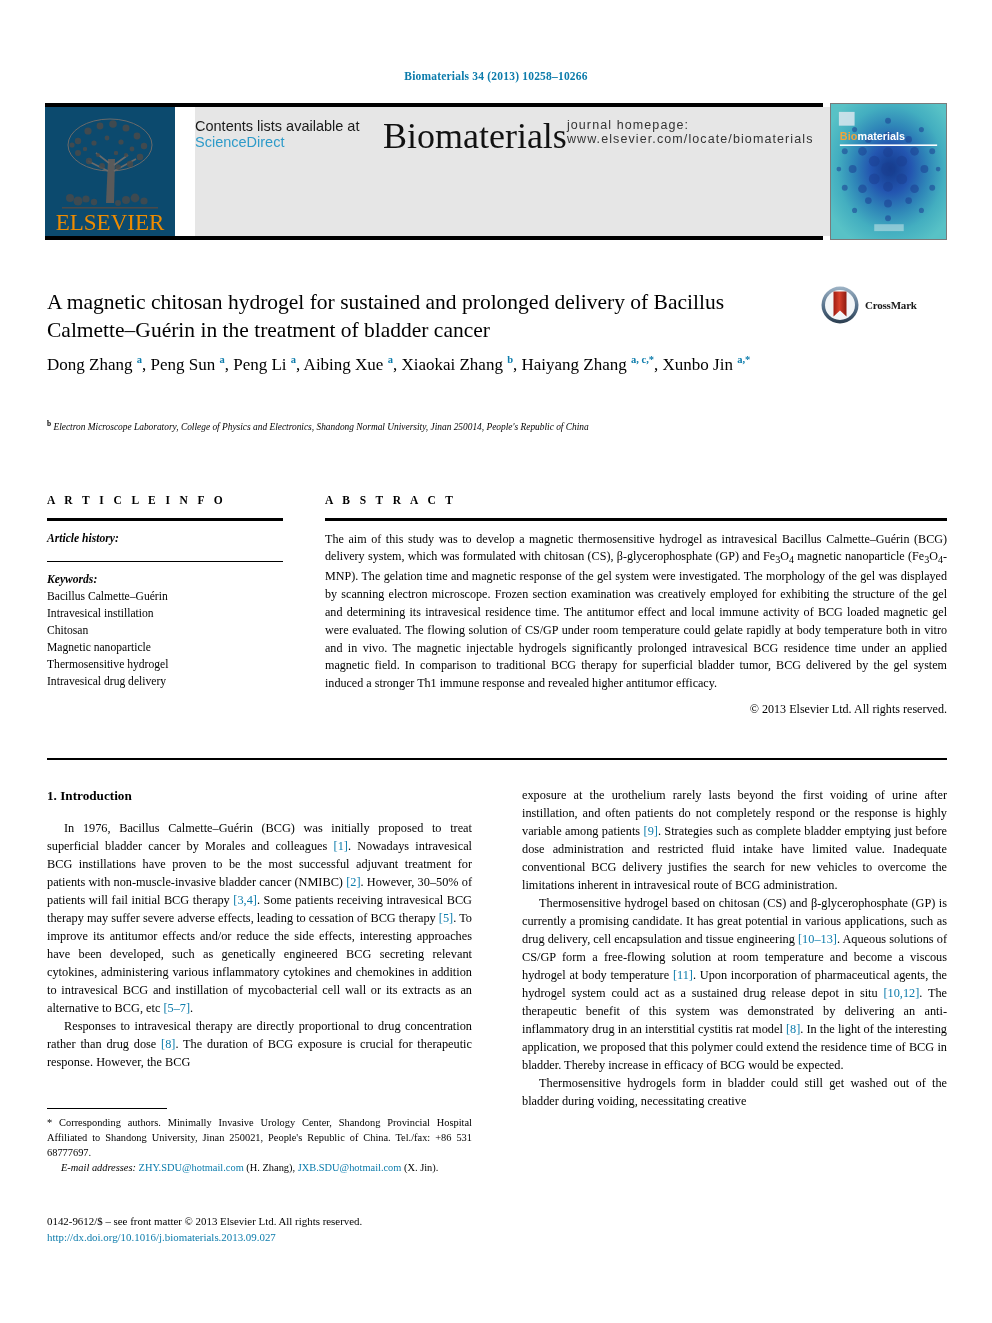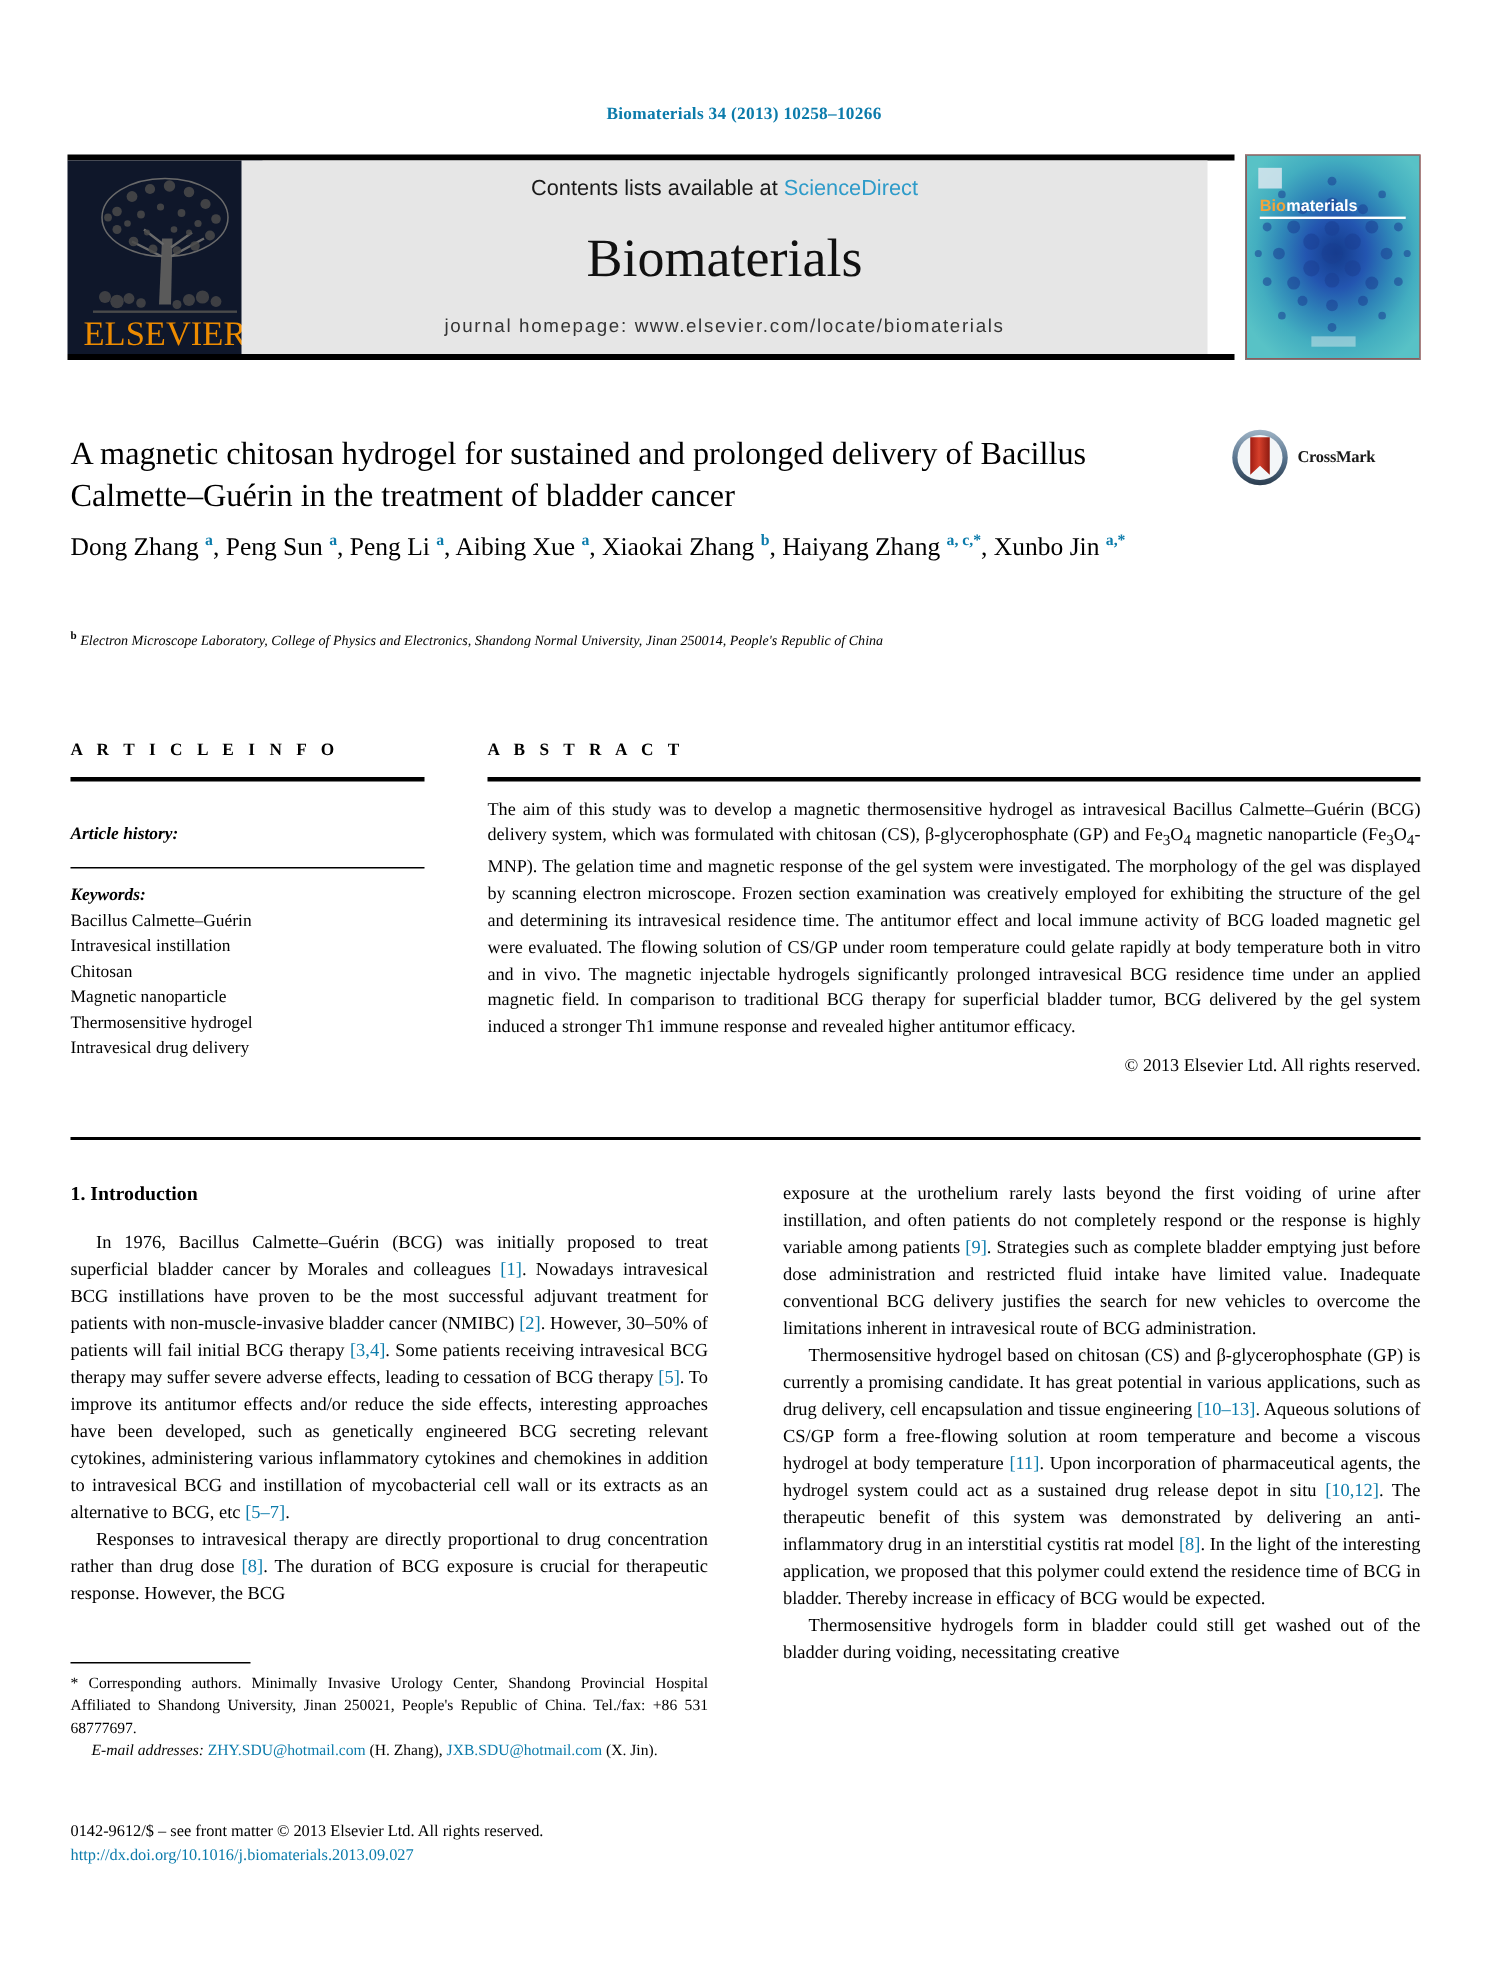--- a/index.html
+++ b/index.html
@@ -26,33 +26,33 @@
   
   .masthead { position:absolute; left:45px; top:103px; width:902px; height:137px; }
   .masthead-rule-top {
     position:absolute; left:0; top:0; width:778px; height:4px; background:#000;
   }
   .masthead-rule-bot {
     position:absolute; left:0; top:133px; width:778px; height:4px; background:#000;
   }
   .elsevier-box {
     position:absolute; left:0; top:4px; width:130px; height:129px;
-    background:#0f172a; display:flex; flex-direction:column;
+    background:#0c4a6e; display:flex; flex-direction:column;
     align-items:center; justify-content:flex-end; padding-bottom:2px;
   }
   .elsevier-tree { width:104px; height:96px; display:block; }
   .elsevier-word {
     font-family:"Liberation Serif", serif;
     font-size:23px; color:#ED8B00; letter-spacing:0px; line-height:1;
     font-weight:400;
   }
   .journal-band {
-    position:absolute; left:116px; top:4px; width:644px; height:129px;
+    position:absolute; left:150px; top:4px; width:644px; height:129px;
     background:#e6e6e6;
-    display:flex; flex-direction:column; align-items:center;
+    display:flex; flex-direction:row; 
     justify-content:space-between; padding:11px 0 12px 0;
   }
   .contents-line { font-size:14.5px; font-family:"Liberation Sans", sans-serif; color:#1a1a1a; }
   .contents-line .sd { color:#2e9bc9; }
   .journal-title {
     font-family:"Liberation Serif", serif;
     font-size:36px; color:#111; line-height:1;
   }
   .homepage-line {
     font-family:"Liberation Sans", sans-serif;
@@ -97,21 +97,21 @@
   .secrule { height:2.5px; background:#000; }
   .infohead, .abshead {
     font-family:"Liberation Serif", serif;
     font-weight:bold; font-size:11.5px; letter-spacing:3.4px;
   }
   .col-info { position:absolute; left:47px; top:494px; width:236px; }
   .col-abs  { position:absolute; left:325px; top:494px; width:622px; }
   .col-info .secrule { margin-top:12px; }
   .col-abs .secrule  { margin-top:12px; }
 
-  .hist { margin-top:26px; font-size:11.6px; line-height:1.47; }
+  .hist { margin-top:9px; font-size:11.6px; line-height:1.47; }
   .hist .lbl { font-style:italic; font-weight:bold; }
   .midrule { height:1.6px; background:#000; margin:14px 0 0 0; }
   .kw { margin-top:9px; font-size:11.6px; line-height:1.47; }
   .kw .lbl { font-style:italic; font-weight:bold; }
 
   .abstract {
     margin-top:10px;
     font-size:12.1px; line-height:1.47; text-align:justify;
     font-family:"Liberation Serif", serif;
   }

